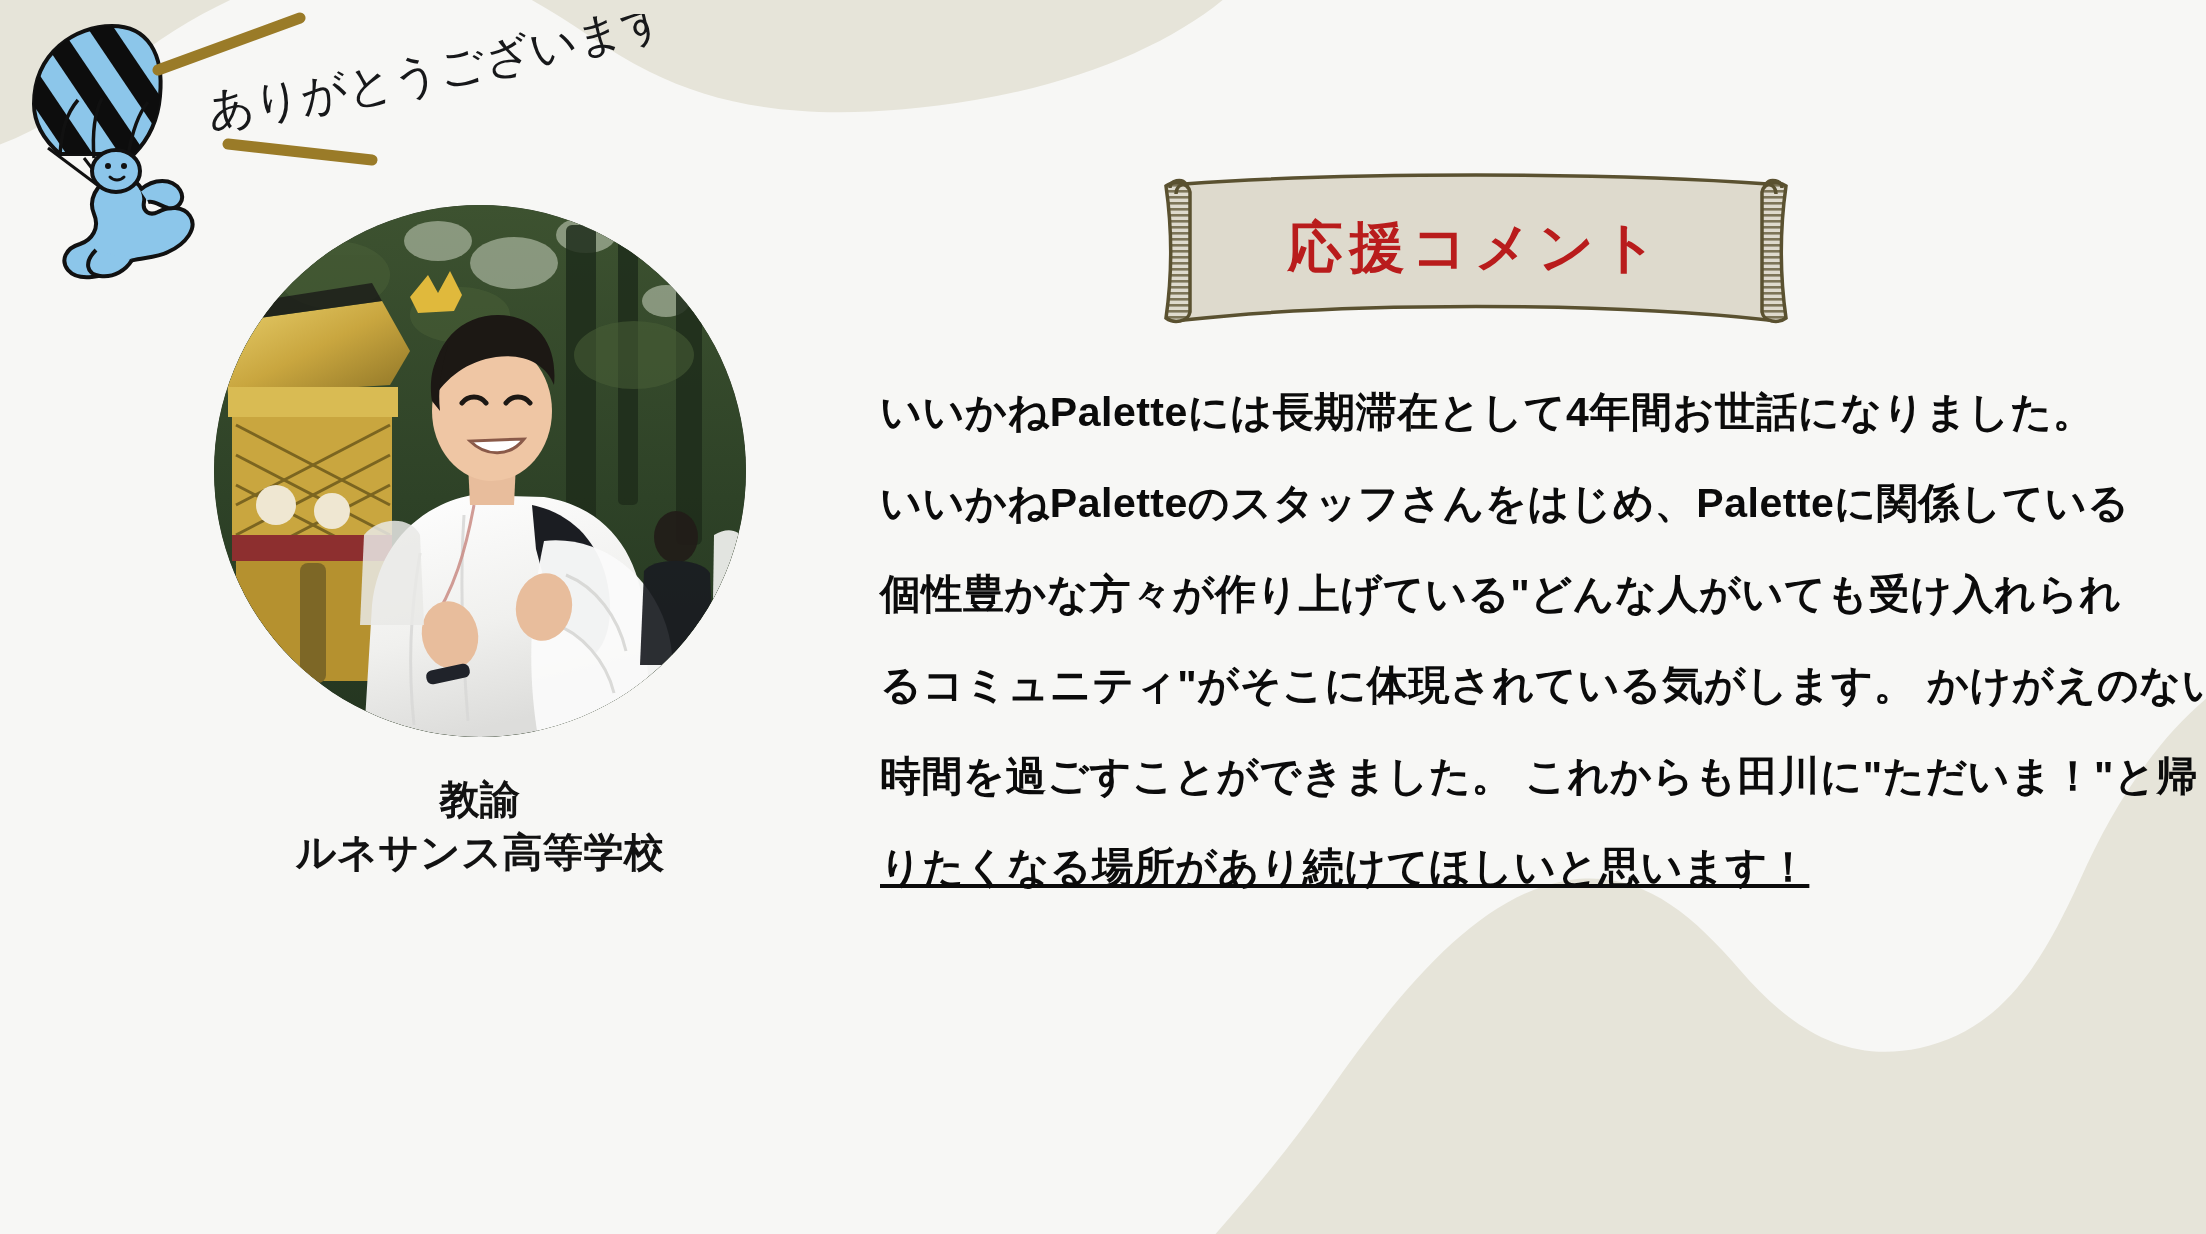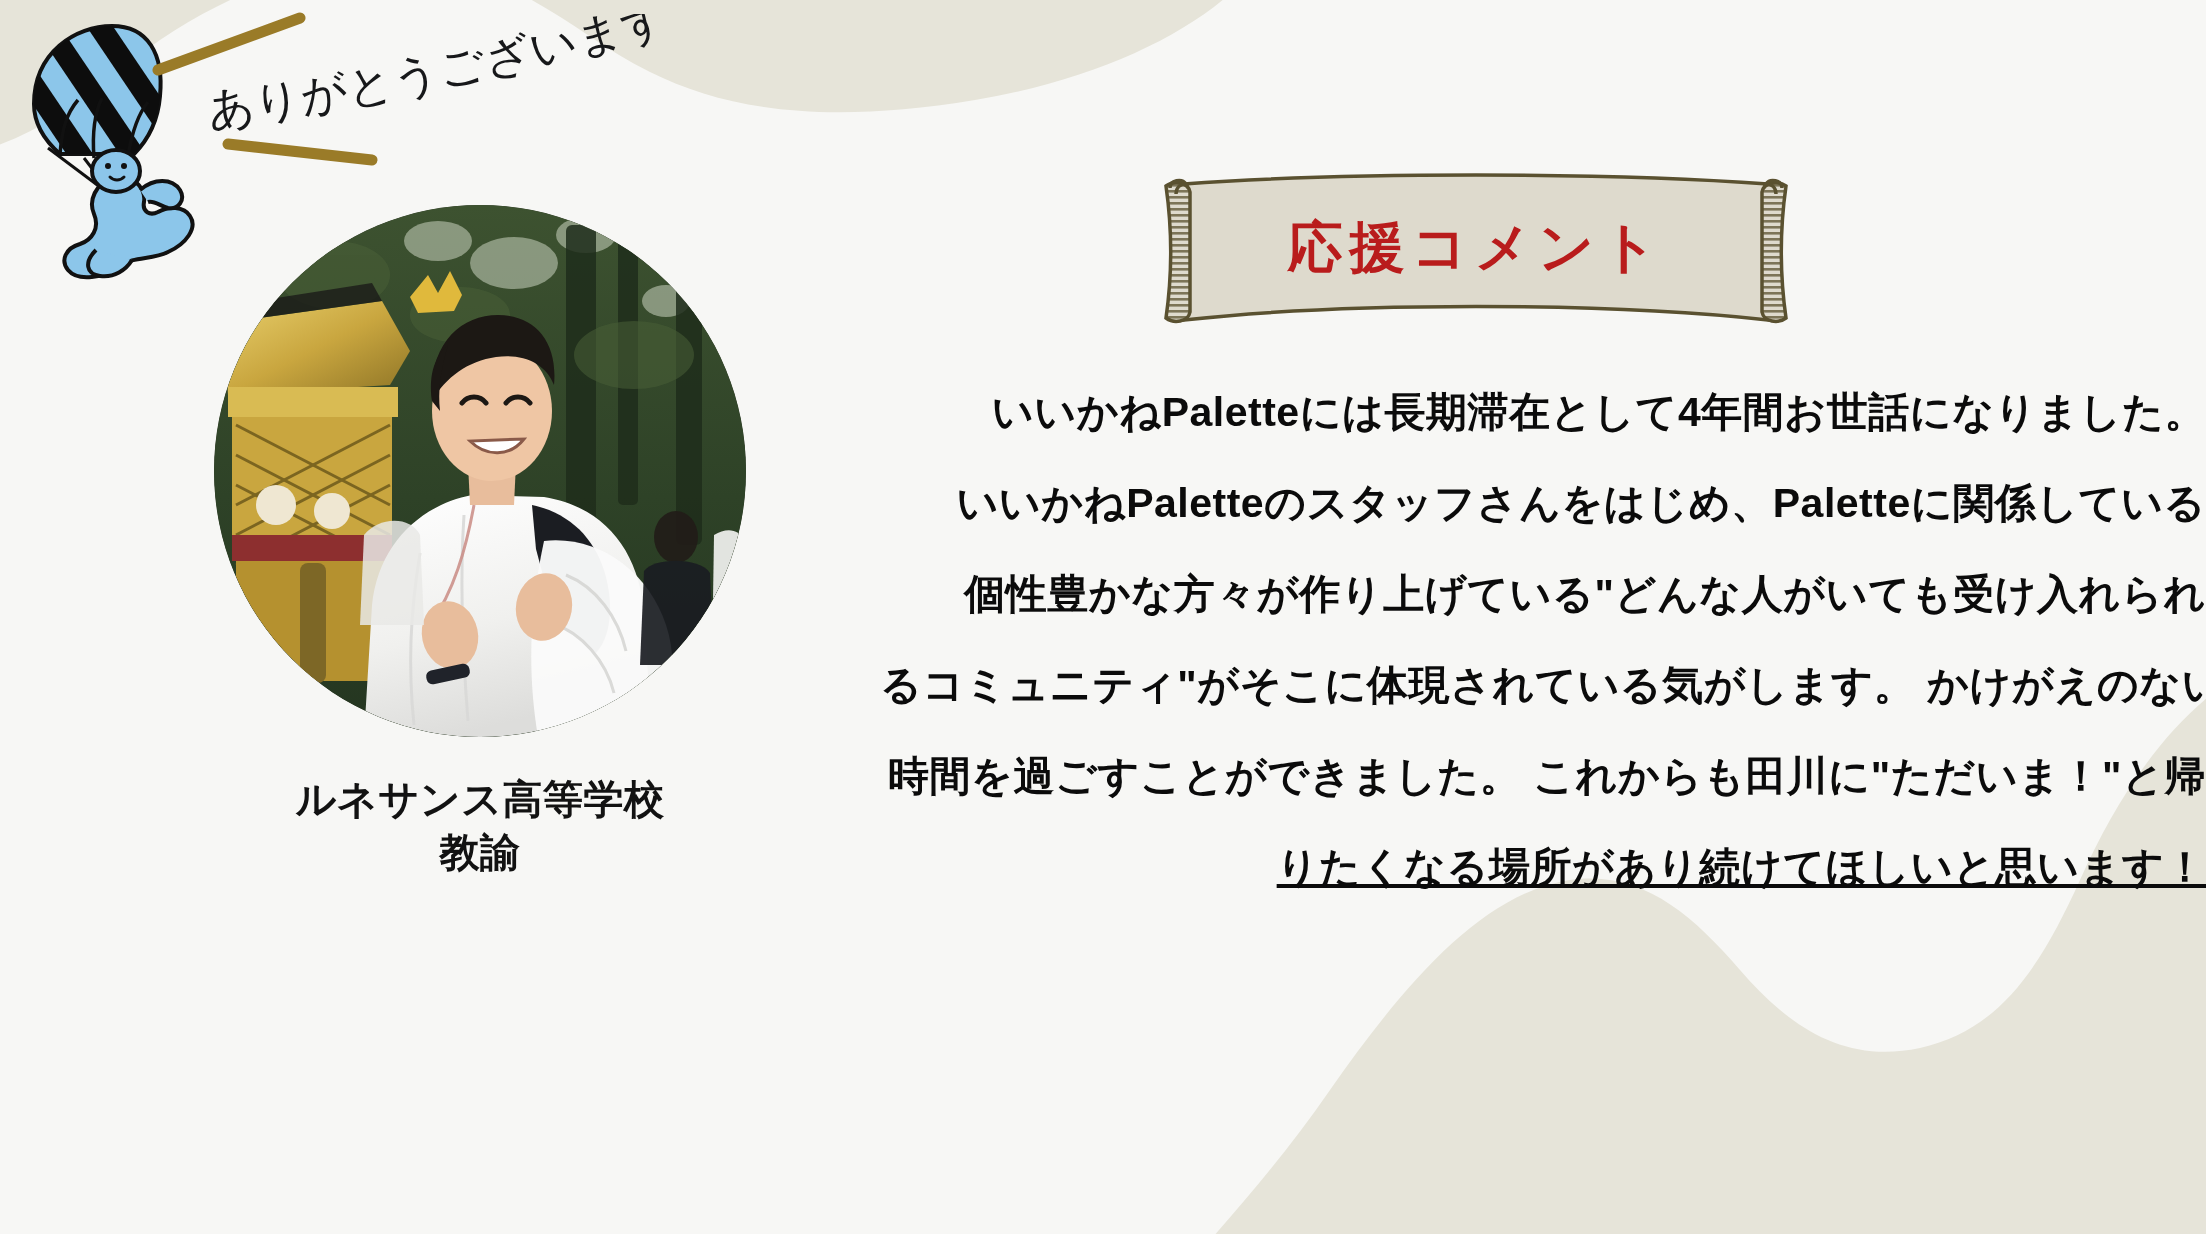--- a/index.html
+++ b/index.html
@@ -142,21 +142,21 @@
     left: 880px;
     top: 392px;
     width: 1326px;
     z-index: 3;
     color: #0b0b0b;
     font-size: 41px;
     font-weight: 700;
     letter-spacing: .5px;
   }
   .comment .line {
-    text-align: right;
+    text-align: left;
     line-height: 1.0;
     margin-bottom: 50px;
     white-space: nowrap;
   }
   .comment .line:last-child { margin-bottom: 5px; text-decoration: underline; }
 </style>
 </head>
 <body>
 
 <div id="slide">
@@ -354,22 +354,22 @@
             <path d="M 430 366 C 440 352 486 352 496 368 L 500 460 L 426 460 Z" fill="#1b1d22"></path>
             <path d="M 500 330 C 516 320 532 326 532 346 L 532 460 L 498 460 Z" fill="#f2f2f0"></path>
           </g>
 
           <path d="M 150 330 C 164 312 196 310 206 330 L 210 420 L 146 420 Z" fill="#e9e9e6" opacity=".85"></path>
         </g>
       </svg>
     </div>
 
     <div class="affiliation">
+      <div>教諭</div>
       <div>ルネサンス高等学校</div>
-      <div>教諭</div>
     </div>
 
   </div>
 
   <div class="banner">
     <svg viewBox="0 0 660 158" preserveAspectRatio="none">
       <defs>
         <pattern id="ribs" width="6" height="6" patternUnits="userSpaceOnUse">
           <rect width="6" height="6" fill="#dedacd"></rect>
           <rect width="6" height="2.6" y="2" fill="#5a5130" opacity=".75"></rect>

